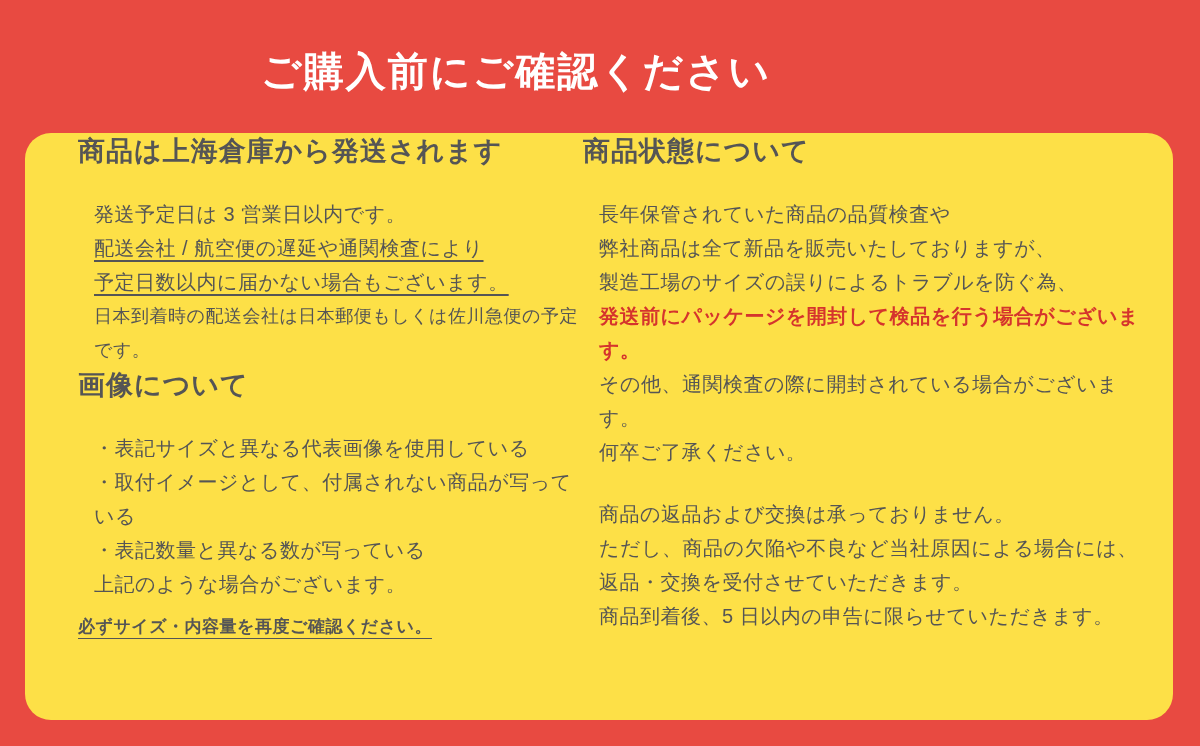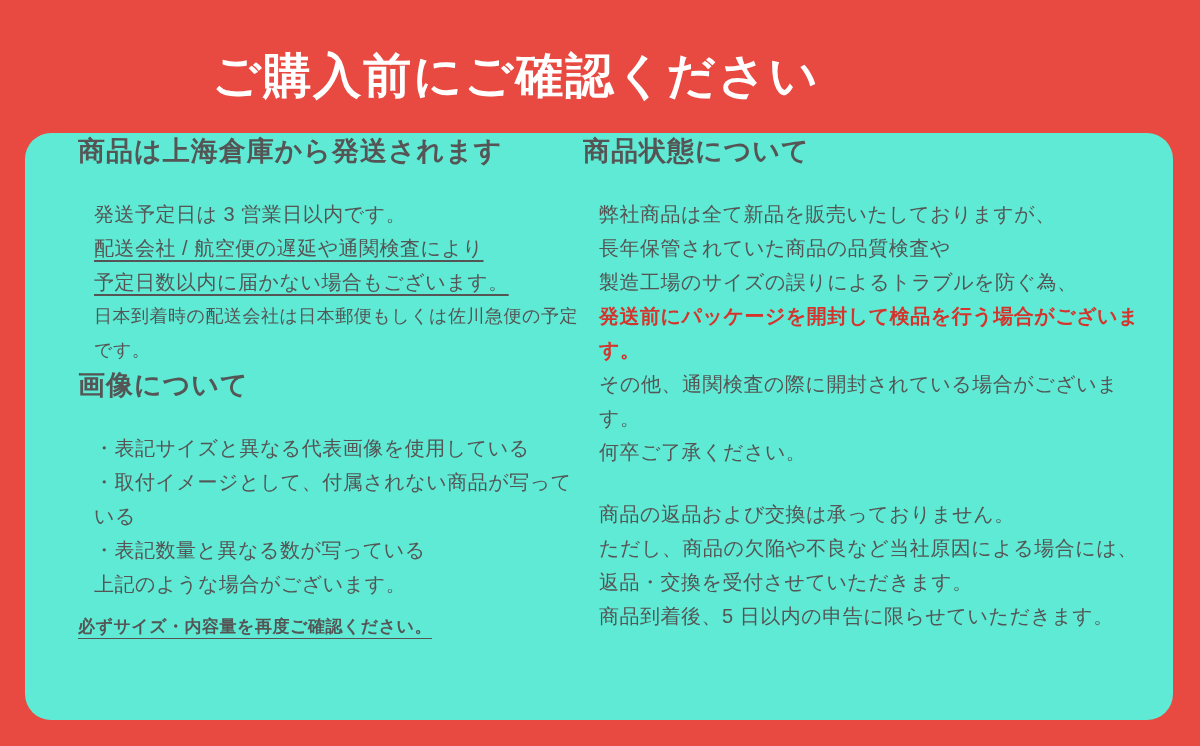--- a/index.html
+++ b/index.html
@@ -13,32 +13,32 @@
     overflow: hidden;
     position: relative;
     font-family: "Liberation Sans", "DejaVu Sans", sans-serif;
   }
   .page-title {
     position: absolute;
     top: 44px;
     left: 0;
     width: 1032px;
     text-align: center;
-    font-size: 48px;
+    font-size: 40px;
     font-weight: bold;
     color: #ffffff;
     letter-spacing: 2px;
   }
   .card {
     position: absolute;
     left: 25px;
     top: 133px;
     width: 1148px;
     height: 587px;
-    background: #5eead4;
+    background: #fde047;
     border-radius: 26px;
   }
   .col {
     position: absolute;
     top: 0;
   }
   .col-left  { left: 53px;  width: 500px; }
   .col-right { left: 558px; width: 560px; }
   h2.section-heading {
     margin: 0;
@@ -106,22 +106,22 @@
 
     <span class="emphasis-line">必ずサイズ・内容量を再度ご確認ください。</span>
 
   </div>
 
   <div class="col col-right">
 
     <h2 class="section-heading heading-first">商品状態について</h2>
 
     <p class="text-block">
+      <span class="line">長年保管されていた商品の品質検査や</span>
       <span class="line">弊社商品は全て新品を販売いたしておりますが、</span>
-      <span class="line">長年保管されていた商品の品質検査や</span>
       <span class="line">製造工場のサイズの誤りによるトラブルを防ぐ為、</span>
       <span class="line alert">発送前にパッケージを開封して検品を行う場合がございます。</span>
       <span class="line">その他、通関検査の際に開封されている場合がございます。</span>
       <span class="line">何卒ご了承ください。</span>
     </p>
 
 
     <p class="text-block">
       <span class="line">商品の返品および交換は承っておりません。</span>
       <span class="line">ただし、商品の欠陥や不良など当社原因による場合には、</span>

